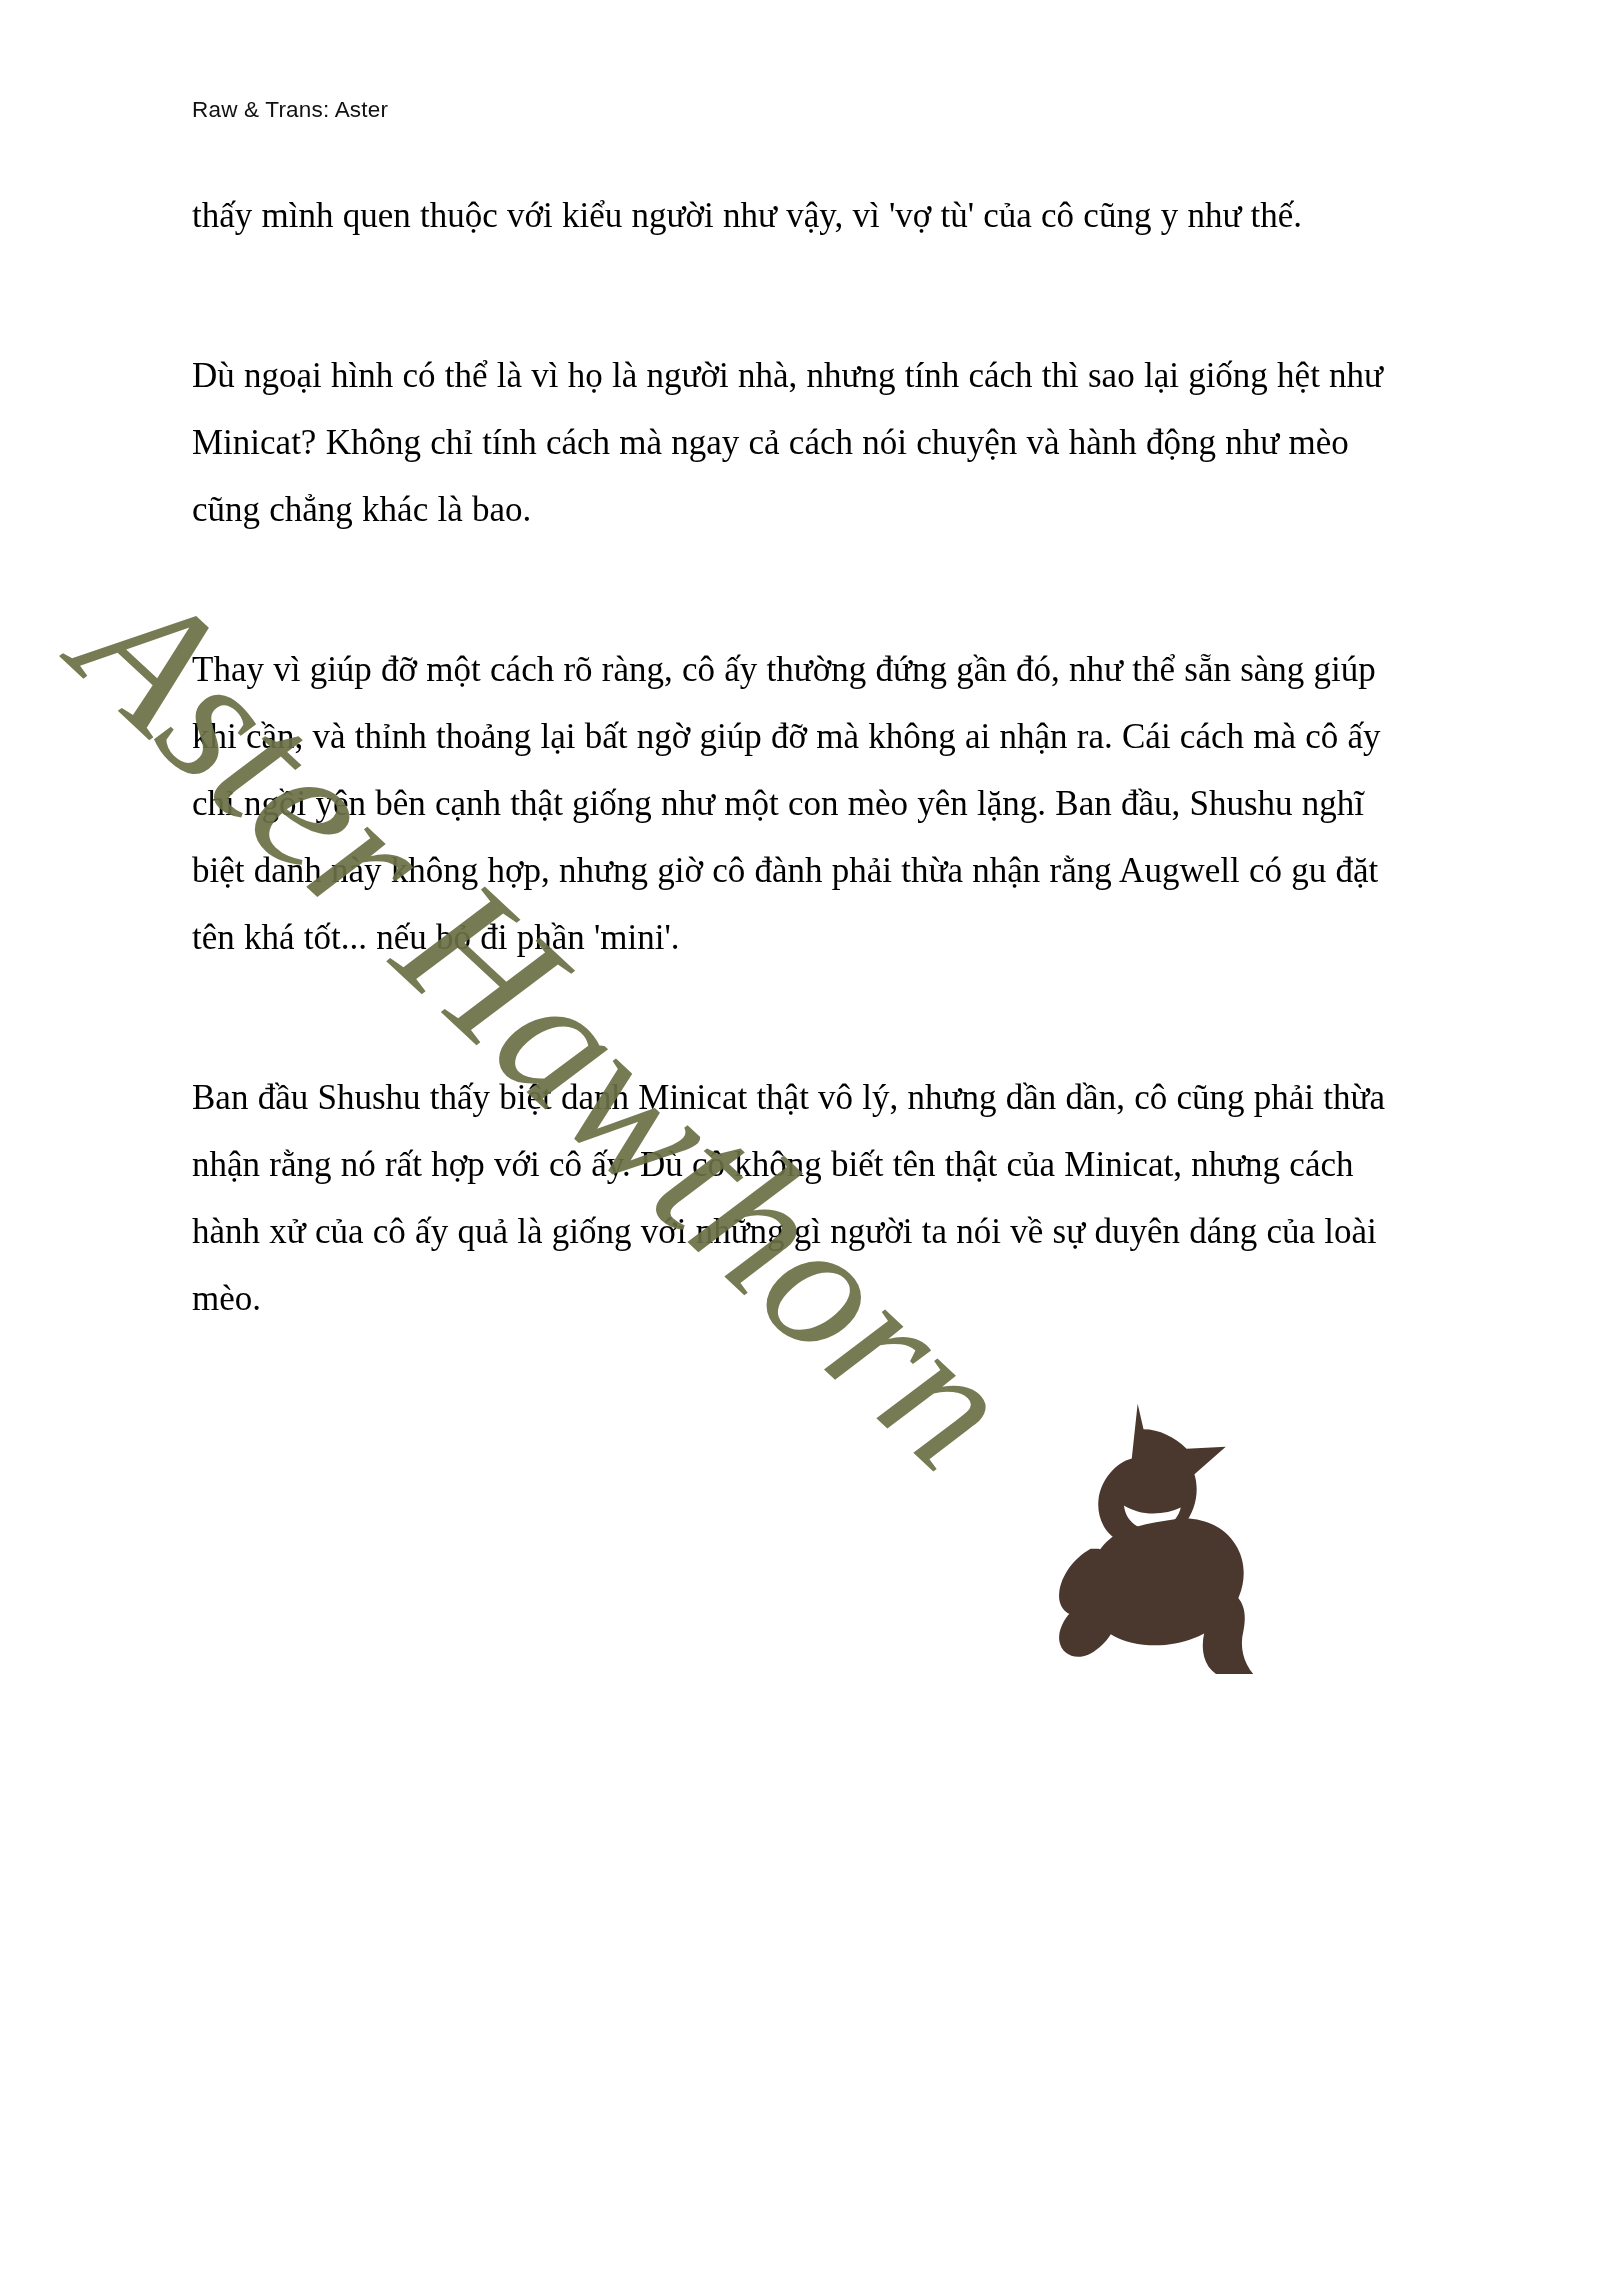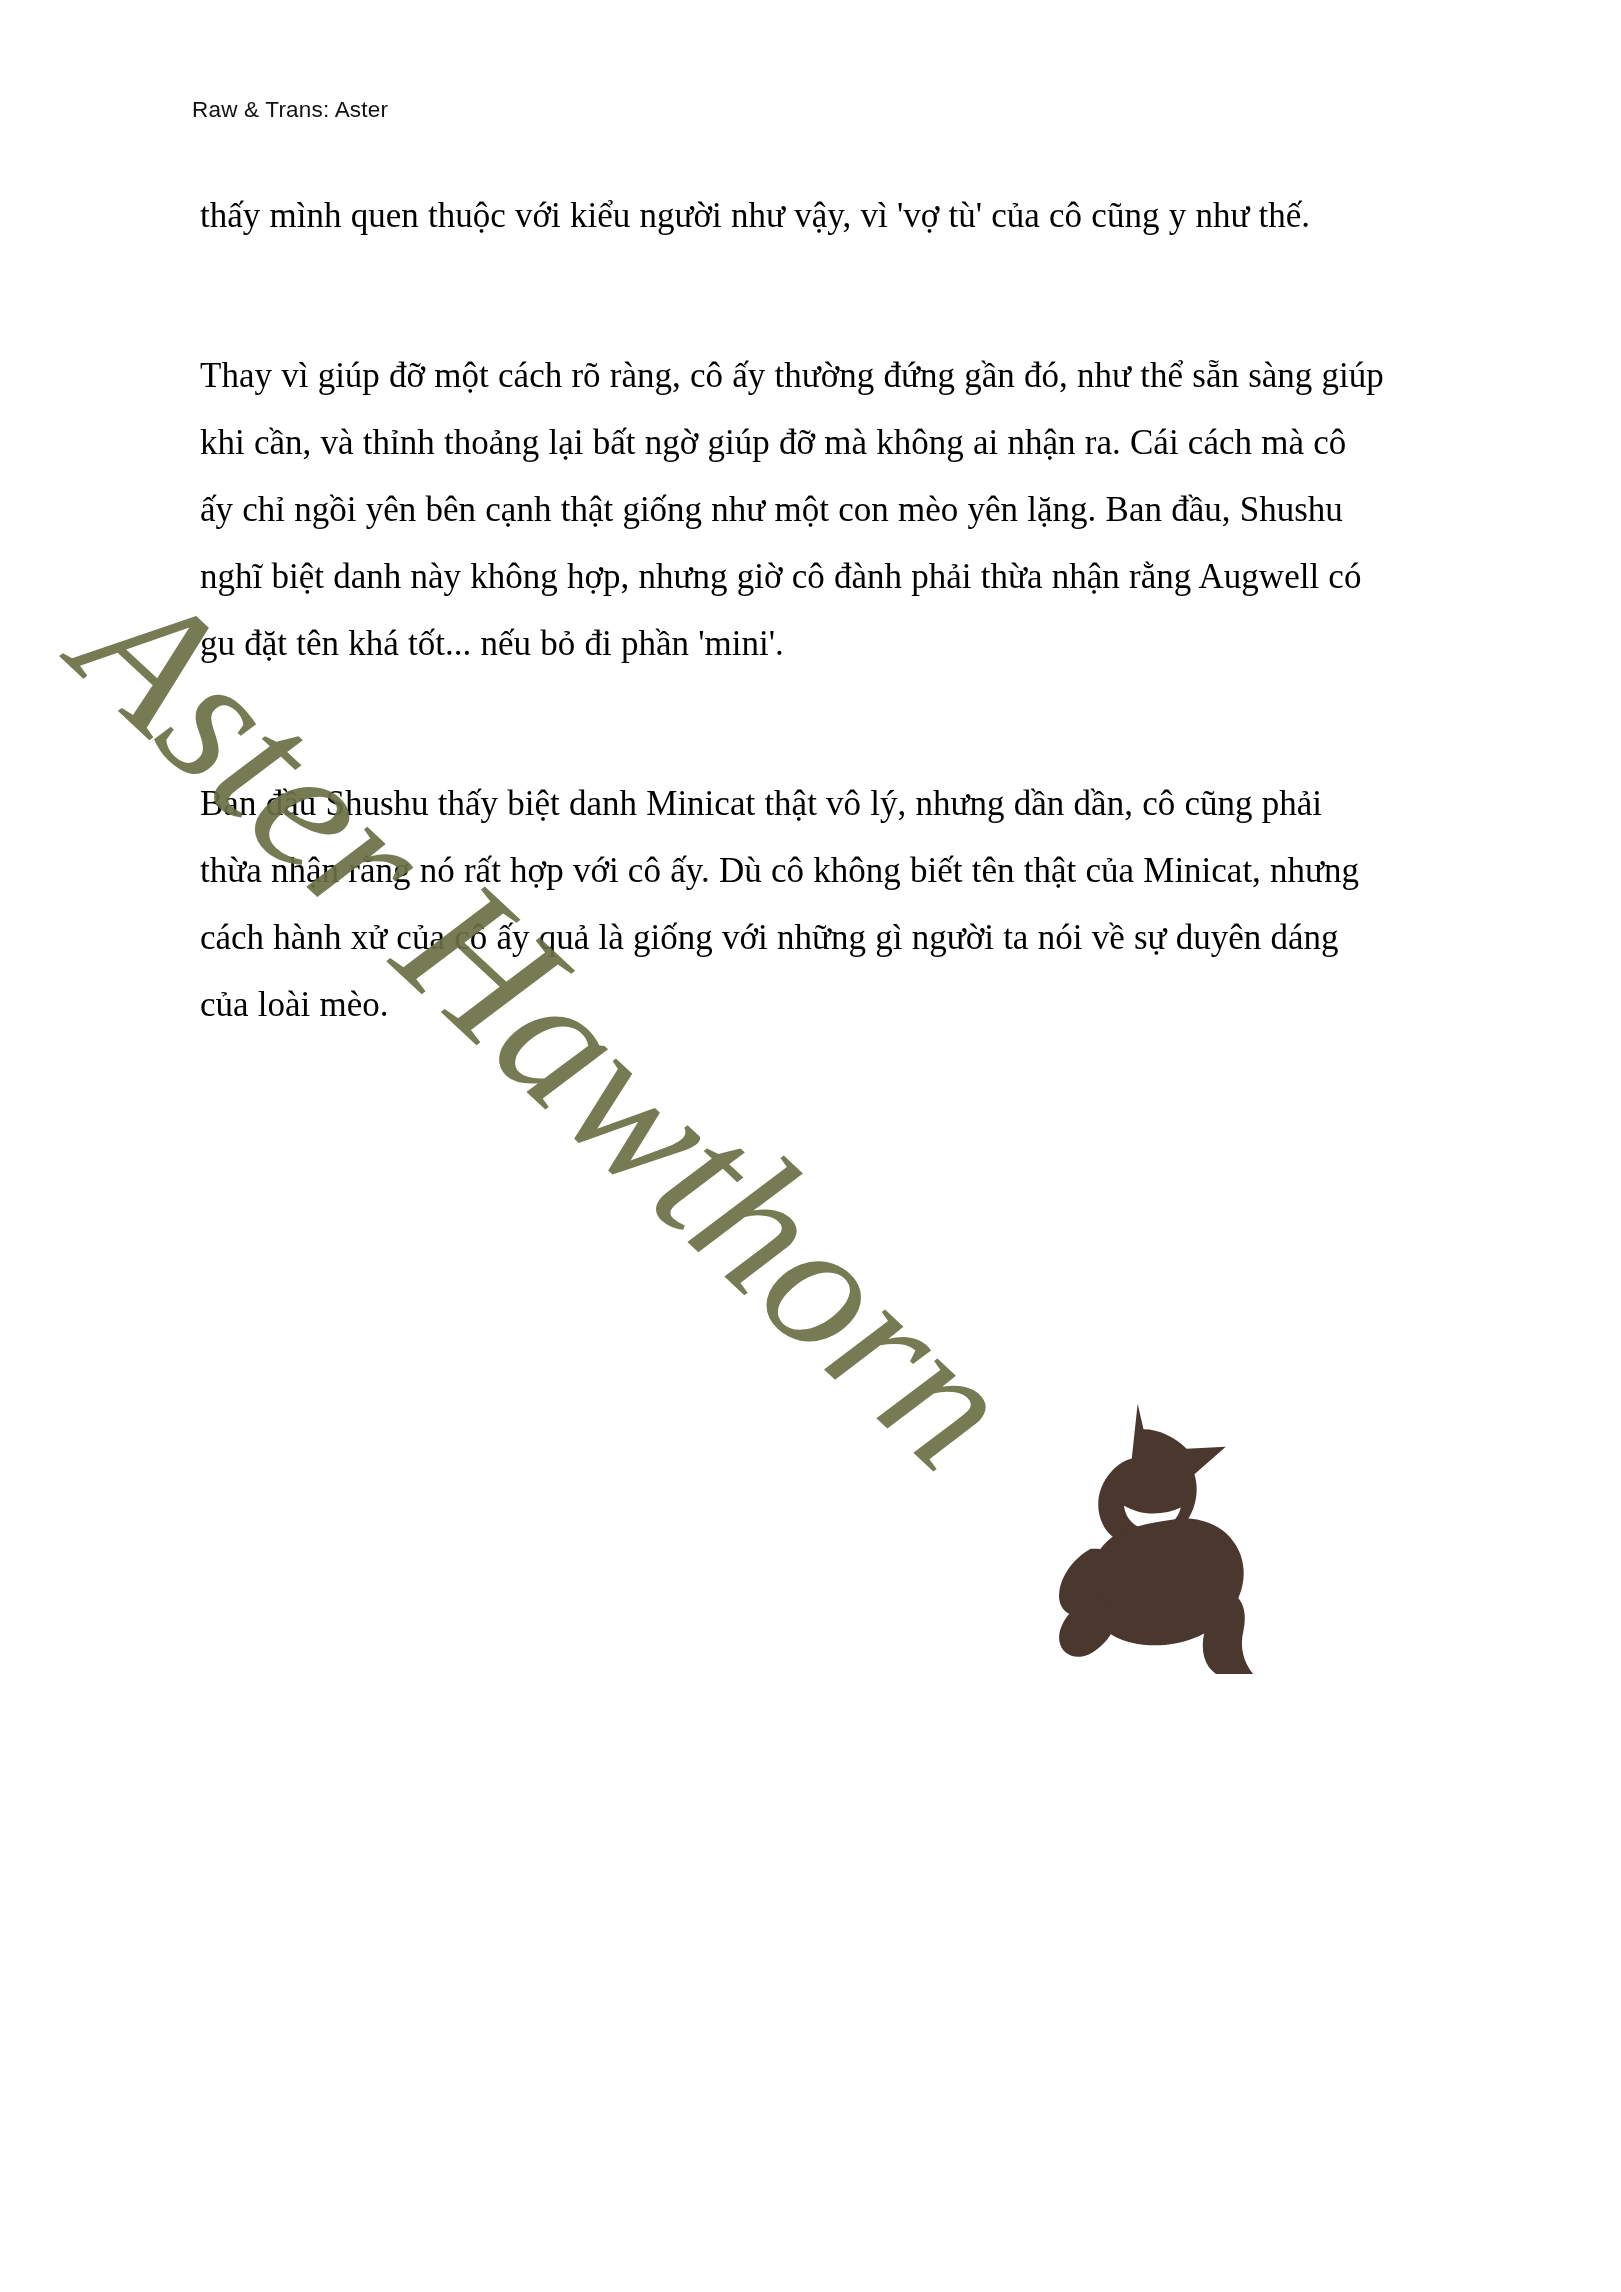--- a/index.html
+++ b/index.html
@@ -72,39 +72,40 @@
   
   .body-text {
     position: absolute;
     left: 192px;
     top: 182px;
     width: 1196px;
     z-index: 2;
   }
 
   .para {
-    margin: 0 0 93px 8px;
+    margin: 0 0 93px 0;
     font-size: 35px;
     line-height: 67px;
     color: #000000;
     text-align: left;
     white-space: pre-wrap;
     word-spacing: 0.5px;
   }
   .para:last-child { margin-bottom: 0; }
 </style>
 </head>
 <body>
 
 <div class="page">
 
   <div class="running-header">Raw &amp; Trans: Aster</div>
 
   <div class="body-text">
     <p class="para">thấy mình quen thuộc với kiểu người như vậy, vì 'vợ tù' của cô cũng y như thế.</p>
+    <p class="para">Dù ngoại hình có thể là vì họ là người nhà, nhưng tính cách thì sao lại giống hệt như Minicat? Không chỉ tính cách mà ngay cả cách nói chuyện và hành động như mèo cũng chẳng khác là bao.</p>
     <p class="para">Thay vì giúp đỡ một cách rõ ràng, cô ấy thường đứng gần đó, như thể sẵn sàng giúp khi cần, và thỉnh thoảng lại bất ngờ giúp đỡ mà không ai nhận ra. Cái cách mà cô ấy chỉ ngồi yên bên cạnh thật giống như một con mèo yên lặng. Ban đầu, Shushu nghĩ biệt danh này không hợp, nhưng giờ cô đành phải thừa nhận rằng Augwell có gu đặt tên khá tốt... nếu bỏ đi phần 'mini'.</p>
     <p class="para">Ban đầu Shushu thấy biệt danh Minicat thật vô lý, nhưng dần dần, cô cũng phải thừa nhận rằng nó rất hợp với cô ấy. Dù cô không biết tên thật của Minicat, nhưng cách hành xử của cô ấy quả là giống với những gì người ta nói về sự duyên dáng của loài mèo.</p>
   </div>
 
   <div class="watermark-layer">
 
     <div class="watermark-text">Aster Hawthorn</div>
 
     <div class="watermark-cat">
       <svg viewBox="0 0 250 290" xmlns="http://www.w3.org/2000/svg" aria-hidden="true">

